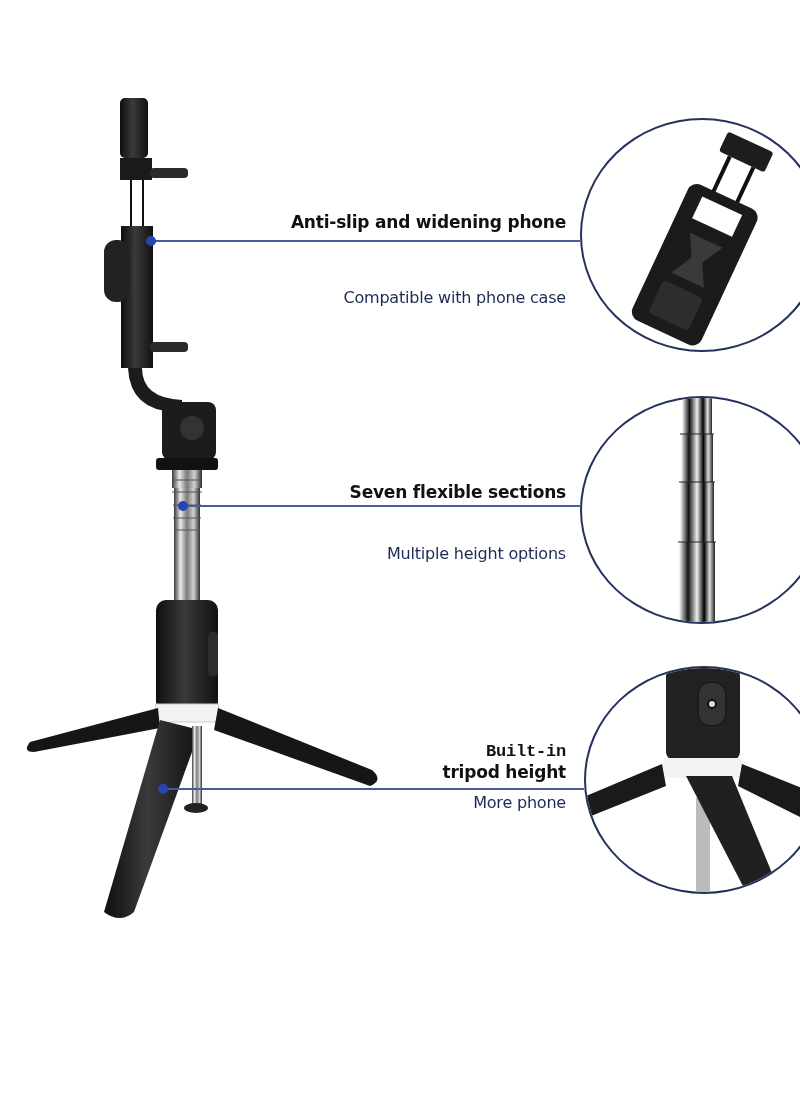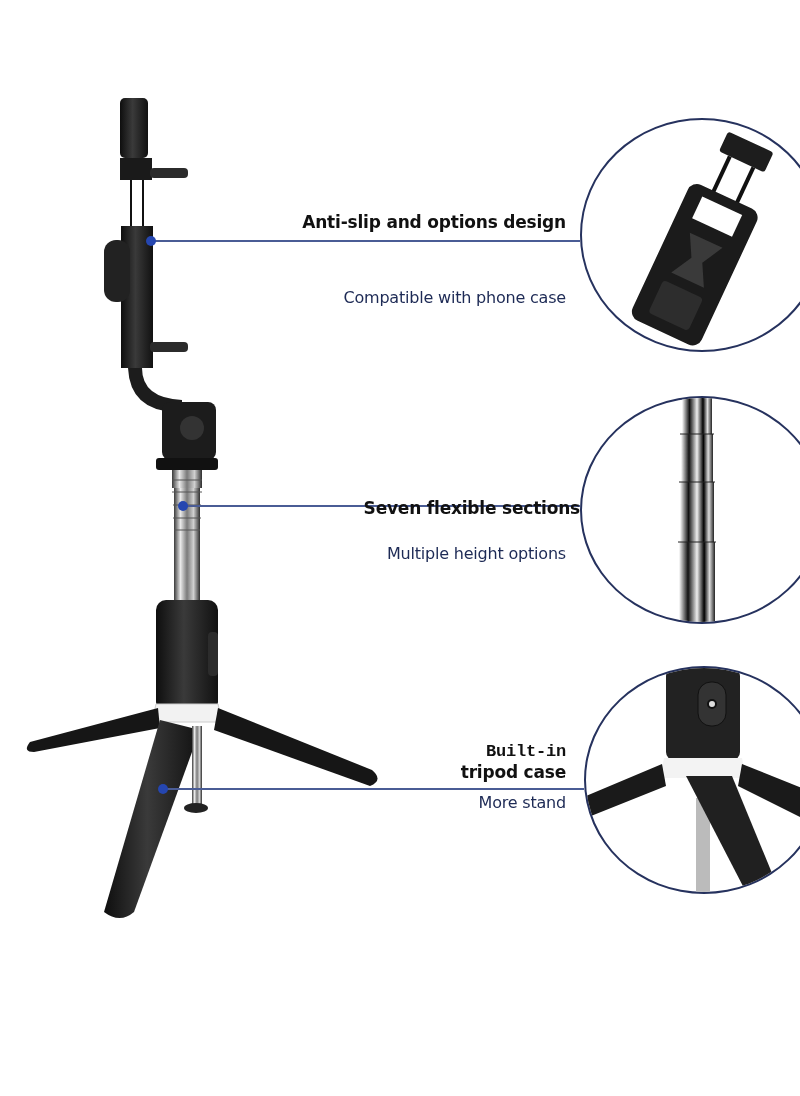--- a/index.html
+++ b/index.html
@@ -72,41 +72,41 @@
     <path d="M218 708 L372 770 Q384 780 370 786 L214 730 Z" fill="#161616"></path>
     <path d="M160 720 L200 730 L134 912 Q120 924 104 912 Z" fill="url(#black)"></path>
     <rect x="192" y="726" width="10" height="80" fill="url(#metal)"></rect>
     <ellipse cx="196" cy="808" rx="12" ry="5" fill="#222"></ellipse>
   </g>
 </svg>
 
 <div>
   <div class="leader" style="left:152px;top:240px;width:428px;"></div>
   <div class="dot" style="left:146px;top:236px;"></div>
-  <div class="title" style="right:234px;top:212px;width:400px;">Anti-slip and options design</div>
+  <div class="title" style="right:234px;top:212px;width:400px;">Anti-slip and widening phone</div>
   <div class="sub" style="right:234px;top:246px;width:400px;margin-top:42px;">Compatible with phone case</div>
   <div class="circle" style="left:580px;top:118px;width:240px;height:230px;">
     <svg width="240" height="230" viewBox="0 0 240 230">
       <g transform="rotate(25 120 115)">
         <rect x="100" y="10" width="50" height="22" rx="3" fill="#1d1d1d"></rect>
         <rect x="110" y="32" width="4" height="40" fill="#111"></rect>
         <rect x="136" y="32" width="4" height="40" fill="#111"></rect>
         <rect x="88" y="70" width="76" height="150" rx="10" fill="#1b1b1b"></rect>
         <rect x="104" y="80" width="44" height="24" fill="#fff"></rect>
         <path d="M108 118 L144 118 L132 140 L144 162 L108 162 L120 140 Z" fill="#3a3a3a"></path>
         <rect x="104" y="172" width="44" height="36" rx="4" fill="#2d2d2d"></rect>
       </g>
     </svg>
   </div>
 </div>
 
 <div>
   <div class="leader" style="left:184px;top:505px;width:396px;"></div>
   <div class="dot" style="left:178px;top:501px;"></div>
-  <div class="title" style="right:220px;top:482px;width:400px;margin-top:16px;">Seven flexible sections</div>
+  <div class="title" style="right:234px;top:482px;width:400px;">Seven flexible sections</div>
   <div class="sub" style="right:234px;top:512px;width:400px;margin-top:32px;">Multiple height options</div>
   <div class="circle" style="left:580px;top:396px;width:240px;height:224px;">
     <svg width="240" height="224" viewBox="0 0 240 224">
       <defs>
         <linearGradient id="m2" x1="0" x2="1">
           <stop offset="0" stop-color="#fff"></stop>
             <stop offset="0.25" stop-color="#111"></stop>
           <stop offset="0.5" stop-color="#eee"></stop>
             <stop offset="0.7" stop-color="#000"></stop>
           <stop offset="0.85" stop-color="#ddd"></stop>
@@ -121,22 +121,22 @@
       <line x1="97" y1="84" x2="133" y2="84" stroke="#222"></line>
       <line x1="96" y1="144" x2="134" y2="144" stroke="#222"></line>
     </svg>
   </div>
 </div>
 
 <div>
   <div class="leader" style="left:164px;top:788px;width:420px;"></div>
   <div class="dot" style="left:158px;top:784px;"></div>
   <div class="title" style="right:234px;top:742px;width:300px;font-family:Liberation Mono, monospace;">Built-in</div>
-  <div class="title" style="right:234px;top:762px;width:300px;">tripod case</div>
-  <div class="sub" style="right:234px;top:793px;width:300px;">More stand</div>
+  <div class="title" style="right:234px;top:762px;width:300px;">tripod height</div>
+  <div class="sub" style="right:234px;top:793px;width:300px;">More phone</div>
   <div class="circle" style="left:584px;top:666px;width:236px;height:224px;">
     <svg width="236" height="224" viewBox="0 0 236 224">
       <rect x="80" y="0" width="74" height="92" rx="8" fill="#222"></rect>
       <rect x="112" y="14" width="28" height="44" rx="13" fill="#333" stroke="#111"></rect>
       <circle cx="126" cy="36" r="4" fill="#ddd" stroke="#111" stroke-width="2"></circle>
       <path d="M78 90 L156 90 L160 110 L74 110 Z" fill="#f3f3f3"></path>
       <path d="M76 96 L0 128 L0 150 L80 118 Z" fill="#1a1a1a"></path>
       <path d="M156 96 L236 128 L236 160 L152 118 Z" fill="#1a1a1a"></path>
       <rect x="110" y="130" width="14" height="100" fill="#bbb"></rect>
       <path d="M100 108 L146 108 L188 210 L160 224 Z" fill="#202020"></path>

